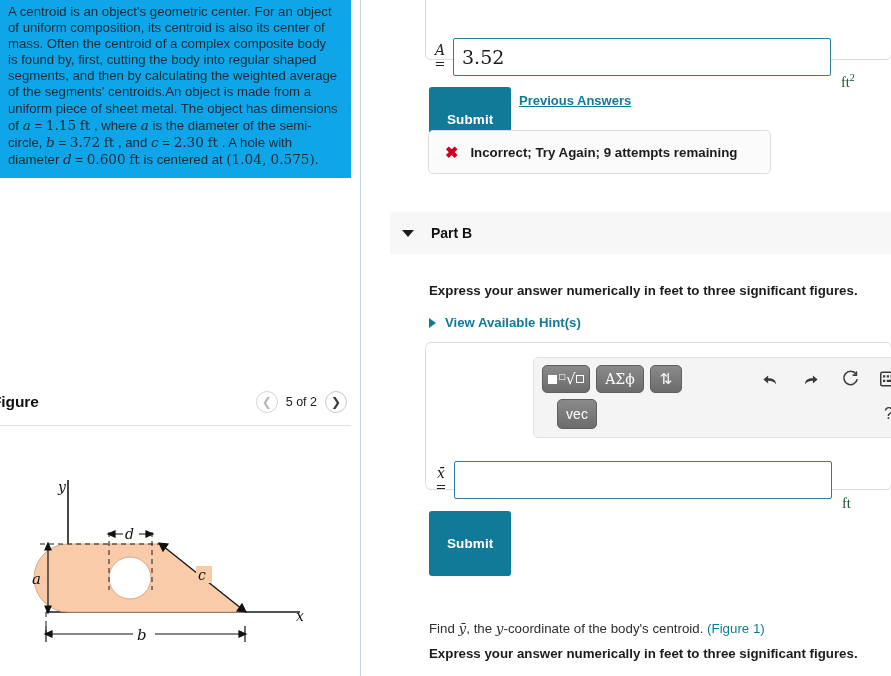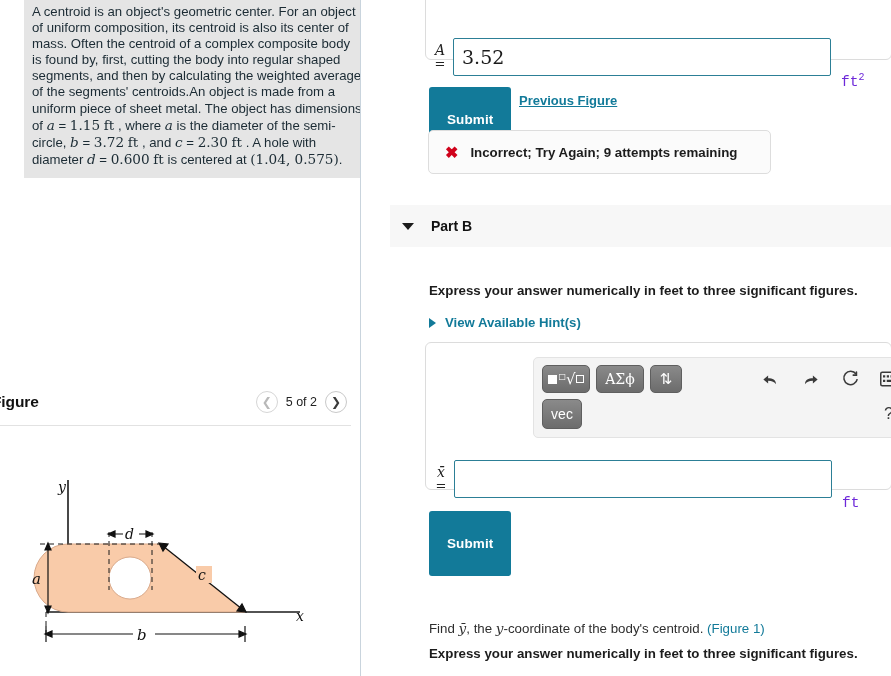--- a/index.html
+++ b/index.html
@@ -15,25 +15,24 @@
   
   .left-panel {
     position: absolute; left: 0; top: 0;
     width: 360px; height: 676px;
     background: #ffffff;
     overflow: hidden;
   }
   .intro-box {
     position: absolute; left: 0; top: 0;
     width: 351px; padding: 4px 12px 10px 8px;
-    background: #e5e5e5;
+    background: #0ea5e9;
     font-size: 13.2px;
     line-height: 16.1px;
     color: #1b2b34;
-    margin-left: 24px;
   }
   .intro-box p { margin: 0; }
   .mvar { font-family: "DejaVu Serif", serif; font-style: italic; font-size: 13.6px; }
   .mnum { font-family: "DejaVu Serif", serif; font-size: 13.6px; font-style: normal; }
   .munit { font-family: "DejaVu Serif", serif; font-size: 13.6px; font-style: normal; }
 
   .figure-header {
     position: absolute; left: 0; top: 393px;
     width: 351px; height: 32px;
   }
@@ -94,22 +93,22 @@
   .var-label .vbar { display: block; font-style: italic; position: relative; }
   .input-box {
     border: 1px solid #2c7f96; background: #ffffff;
     height: 38px; border-radius: 2px;
     font-family: "DejaVu Serif", serif;
     font-size: 19px; color: #1a1a1a;
     padding: 0 8px; outline: none;
   }
   .unit {
     margin-left: 10px;
-    font-family: Liberation Mono, monospace;
-    font-size: 14.5px; color: #6d28d9; margin-top: 48px;
+    font-family: Liberation Serif, serif;
+    font-size: 14.5px; color: #14532d; margin-top: 48px;
   }
   .unit sup { font-size: 10px; }
 
   .btn-submit {
     position: absolute;
     background: #127a99; color: #ffffff;
     border: none; border-radius: 3px;
     font-family: "Liberation Sans", sans-serif;
     font-size: 13.5px; font-weight: bold;
     padding: 25px 18px; cursor: pointer;
@@ -296,28 +295,28 @@
         <span class="vv">A</span>
         <span class="eq">=</span>
       </div>
       <input class="input-box" style="width: 378px;" value="3.52">
       <span class="unit">
         <span>ft</span><sup>2</sup>
       </span>
     </div>
 
     <button class="btn-submit" style="left:68px; top:87px;">Submit</button>
-    <a class="link-prev" style="left:158px; top:93px;">Previous Figure</a>
+    <a class="link-prev" style="left:158px; top:93px;">Previous Answers</a>
 
     <div class="feedback" style="left:67px; top:130px; width:343px; height:44px;">
       <span class="x-mark">✖</span>
       <span class="feedback-text">Incorrect; Try Again; 9 attempts remaining</span>
     </div>
 
-    <div class="part-header" style="top:205px;text-align:right;">
+    <div class="part-header" style="top:212px;text-align:right;">
       <span class="caret"></span>
       <span class="part-title">Part B</span>
     </div>
 
 
     <div class="q-bold" style="top:283px;">Express your answer numerically in feet to three significant figures.</div>
 
     <div class="hint-row" style="top:315px;">
       <span class="hint-caret"></span>
       <span>View Available Hint(s)</span>
@@ -326,21 +325,21 @@
     <div class="answer-card" style="left:64px; top:342px; width:467px; height:148px;">
 
       <div class="palette" style="left:107px; top:14px; width:390px; height:81px;">
         <div class="pal-btn" style="left:8px; top:7px; width:48px; height:28px;">
           <span class="sq-white"></span>
             <span class="radix"><span class="idx">□</span>√</span>
             <span class="box-out"></span>
         </div>
         <div class="pal-btn" style="left:62px; top:7px; width:48px; height:28px; font-family:'DejaVu Serif',serif; font-size:14px;">ΑΣϕ</div>
         <div class="pal-btn" style="left:116px; top:7px; width:32px; height:28px; font-size:15px;">⇅</div>
-        <div class="pal-btn" style="left:8px; top:41px; width:40px; height:30px; font-size:14px;">vec</div>
+        <div class="pal-btn" style="left:23px; top:41px; width:40px; height:30px; font-size:14px;">vec</div>
 
         <div class="pal-icon" style="left:225px; top:10px; width:22px; height:22px;">
           <svg width="19" height="19" viewBox="0 0 24 24" fill="#3a3a3a">
             <path d="M9 7 L3 12 L9 17 L9 13.5 C14 13.5 17 15 19 18 C18.5 12 15 10.5 9 10.5 Z"></path>
           </svg>
         </div>
         <div class="pal-icon" style="left:265px; top:10px; width:22px; height:22px;">
           <svg width="19" height="19" viewBox="0 0 24 24" fill="#3a3a3a">
             <path d="M15 7 L21 12 L15 17 L15 13.5 C10 13.5 7 15 5 18 C5.5 12 9 10.5 15 10.5 Z"></path>
           </svg>

